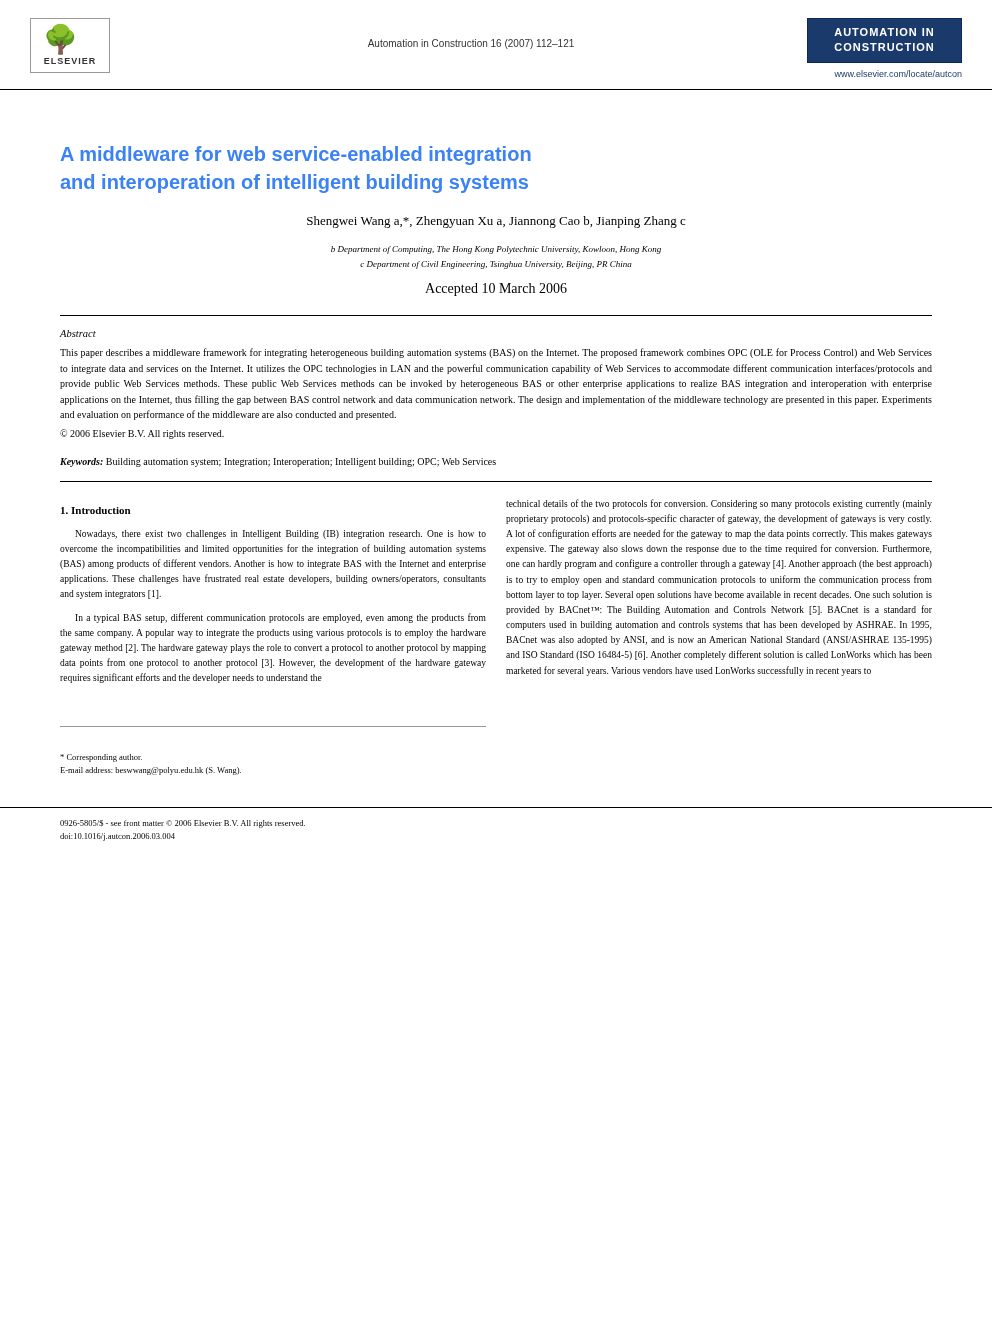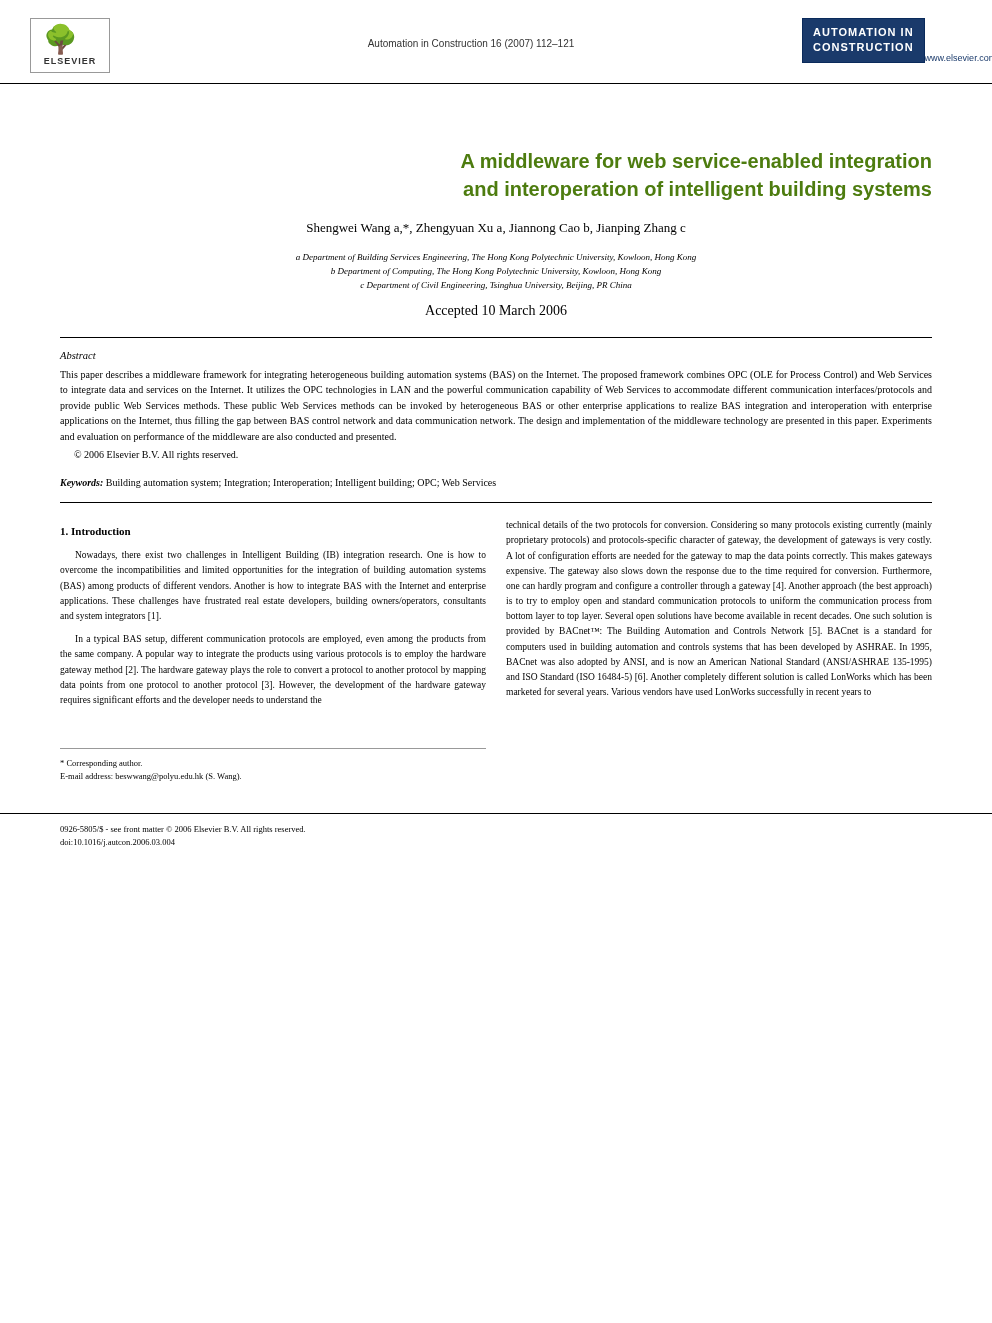--- a/index.html
+++ b/index.html
@@ -72,21 +72,21 @@
     .journal-title-header {
       font-size: 10px;
       color: #333;
       font-family: Arial, sans-serif;
     }
 
     .header-right {
       width: 160px;
       flex-shrink: 0;
       display: flex;
-      flex-direction: row;
+      flex-direction: column;
       align-items: flex-end;
     }
 
     .journal-banner {
       background: #1a3a6b;
       color: #fff;
       padding: 6px 10px;
       font-size: 11px;
       font-weight: bold;
       font-family: Arial, sans-serif;
@@ -105,27 +105,27 @@
       text-align: center;
     }
 
     
     .main-content {
       padding: 20px 60px;
     }
 
     
     .article-title {
-      text-align: right;
+      text-align: left;
       font-size: 20px;
       font-weight: bold;
       font-family: Arial, sans-serif;
-      margin: 43px 0 15px 0;
+      margin: 30px 0 15px 0;
       line-height: 1.4;
-      color: #4d7c0f;
+      color: #3b82f6;
     }
 
     
     .authors {
       text-align: center;
       font-size: 13px;
       margin-bottom: 12px;
       line-height: 1.5;
     }
 
@@ -164,21 +164,20 @@
 
     .abstract-text {
       font-size: 10px;
       line-height: 1.55;
       text-align: justify;
     }
 
     .copyright {
       font-size: 10px;
       margin-top: 5px;
-      margin-left: 14px;
     }
 
     .keywords-line {
       font-size: 10px;
       margin-top: 8px;
       line-height: 1.5;
     }
 
     .keywords-label {
       font-style: italic;
@@ -231,21 +230,21 @@
       margin-bottom: 3px;
     }
 
     .footer-doi {
       font-size: 8.5px;
     }
 
     .footnote-section {
       border-top: 1px solid #999;
       margin: 10px 0 0 0;
-      padding-top: 8px;
+      padding-top: 24px;
     }
 
     .footnote-text {
       font-size: 8.5px;
       line-height: 1.5;
     }
   </style>
 </head>
 <body>
 
@@ -278,21 +277,20 @@
   <div class="main-content">
 
     <div class="article-title">
       <span>A middleware for web service-enabled integration</span><br>
       <span>and interoperation of intelligent building systems</span>
     </div>
 
     <div class="authors">Shengwei Wang a,*, Zhengyuan Xu a, Jiannong Cao b, Jianping Zhang c</div>
 
     <div class="affiliations">
-      <div>a Department of Building Services Engineering, The Hong Kong Polytechnic University, Kowloon, Hong Kong</div>
       <div>b Department of Computing, The Hong Kong Polytechnic University, Kowloon, Hong Kong</div>
       <div>c Department of Civil Engineering, Tsinghua University, Beijing, PR China</div>
     </div>
 
     <div class="accepted-date">Accepted 10 March 2006</div>
 
     <hr class="divider">
 
     <div class="abstract-section">
       <div class="section-label">Abstract</div>

